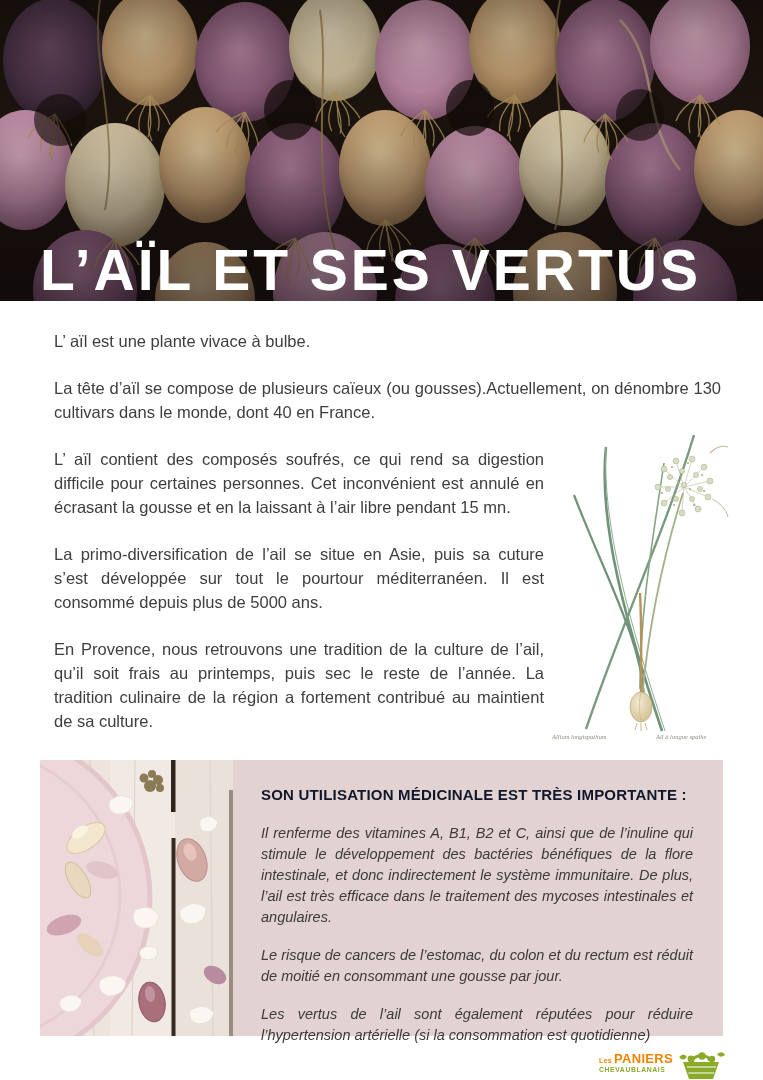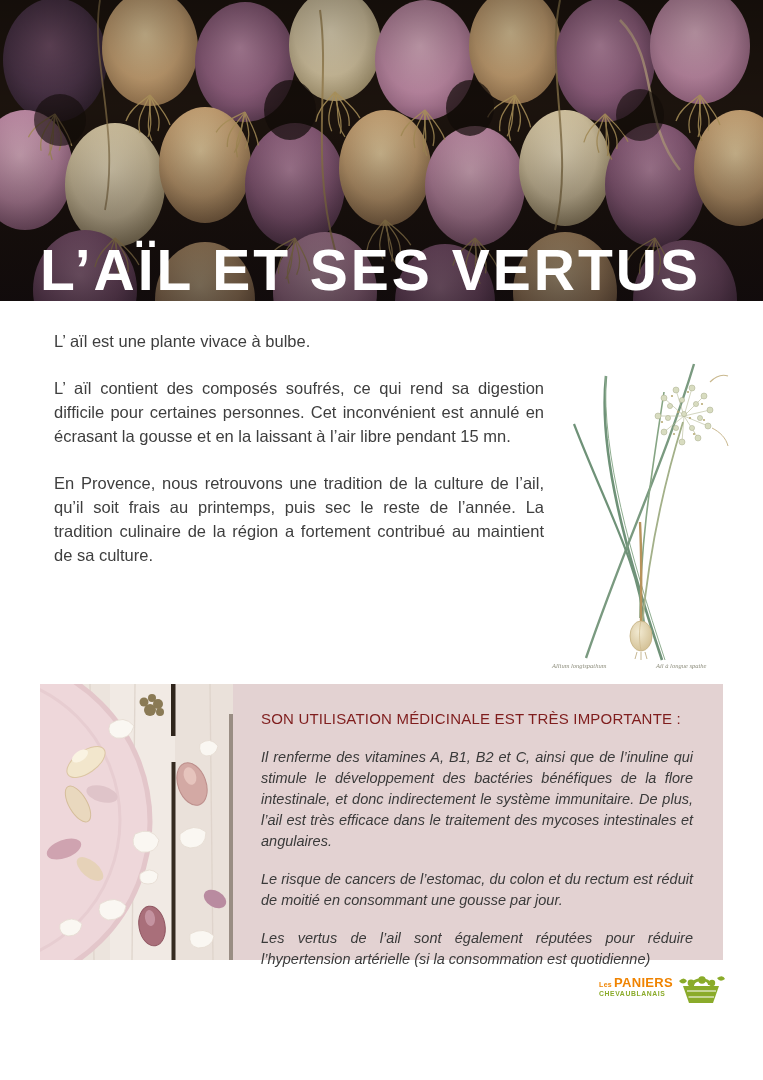--- a/index.html
+++ b/index.html
@@ -26,21 +26,21 @@
   .col-text{width:502px;flex:0 0 502px;}
   .col-illu{flex:1;display:flex;justify-content:flex-end;align-items:flex-start;}
   .col-illu svg{margin-top:-14px;}
   
   .med{display:flex;margin:4px 40px 0 40px;height:276px;}
   .med-photo{flex:0 0 193px;height:276px;}
   .med-panel{
     flex:1;background:#e3d2d2;padding:26px 30px 0 28px;box-sizing:border-box;
   }
   .med-panel h2{
-    margin:0 0 20px 0;font-size:15px;font-weight:normal;color:#7f1d1d;
+    margin:0 0 20px 0;font-size:15px;font-weight:bold;color:#0f172a;
     letter-spacing:0.2px;
   }
   .med-panel p{
     margin:0 0 17px 0;font-size:14.5px;line-height:21px;text-align:justify;
     color:#3a3a3a;
     font-style:italic;
   }
   
   .footer{display:flex;justify-content:flex-end;padding:12px 38px 0 0;}
   .logo{display:flex;flex-direction:column;align-items:flex-start;}
@@ -150,24 +150,26 @@
       <ellipse cx="470" cy="108" rx="24" ry="28" fill="#120b08" opacity="0.7"></ellipse>
       <ellipse cx="60" cy="120" rx="26" ry="26" fill="#120b08" opacity="0.6"></ellipse>
       <ellipse cx="640" cy="115" rx="24" ry="26" fill="#120b08" opacity="0.6"></ellipse>
       <rect width="763" height="301" fill="url(#vig)"></rect>
     </svg>
     <h1 class="hero-title">L’AÏL ET SES VERTUS</h1>
   </div>
 
   <div class="content">
     <p>L’ aïl est une plante vivace à bulbe.</p>
+    <p>La tête d’aïl se compose de plusieurs caïeux (ou gousses).Actuellement, on dénombre 130 cultivars dans le monde, dont 40 en France.</p>
 
     <div class="cols">
       <div class="col-text">
         <p>L’ aïl contient des composés soufrés, ce qui rend sa digestion difficile pour certaines personnes. Cet inconvénient est annulé en écrasant la gousse et en la laissant à l’air libre pendant 15 mn.</p>
+        <p>La primo-diversification de l’ail se situe en Asie, puis sa cuture s’est développée sur tout le pourtour méditerranéen. Il est consommé depuis plus de 5000 ans.</p>
         <p>En Provence, nous retrouvons une tradition de la culture de l’ail, qu’il soit frais au printemps, puis sec le reste de l’année. La tradition culinaire de la région a fortement contribué au maintient de sa culture.</p>
       </div>
       <div class="col-illu">
 
         <svg width="190" height="318" viewBox="0 0 190 318">
           <defs>
             <radialGradient id="bulbG" cx="40%" cy="35%" r="70%">
               <stop offset="0%" stop-color="#f2ead2"></stop>
                 <stop offset="100%" stop-color="#d3c094"></stop>
             </radialGradient>

